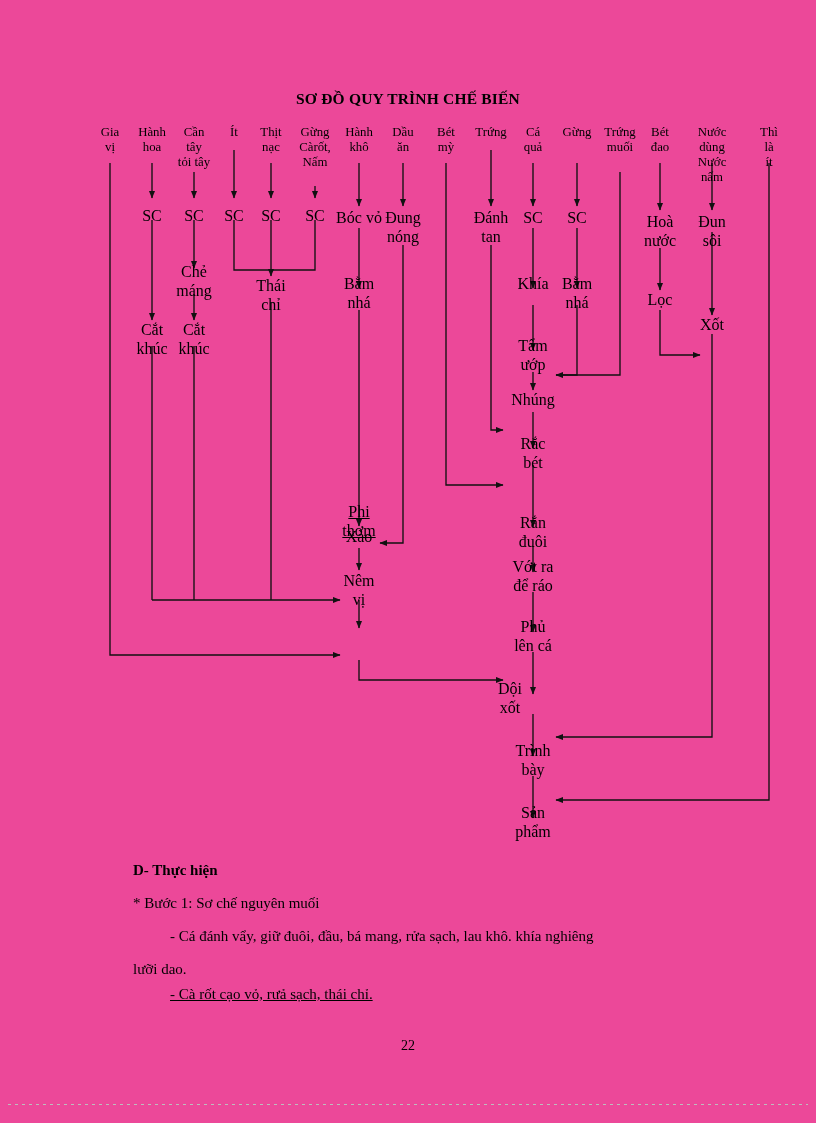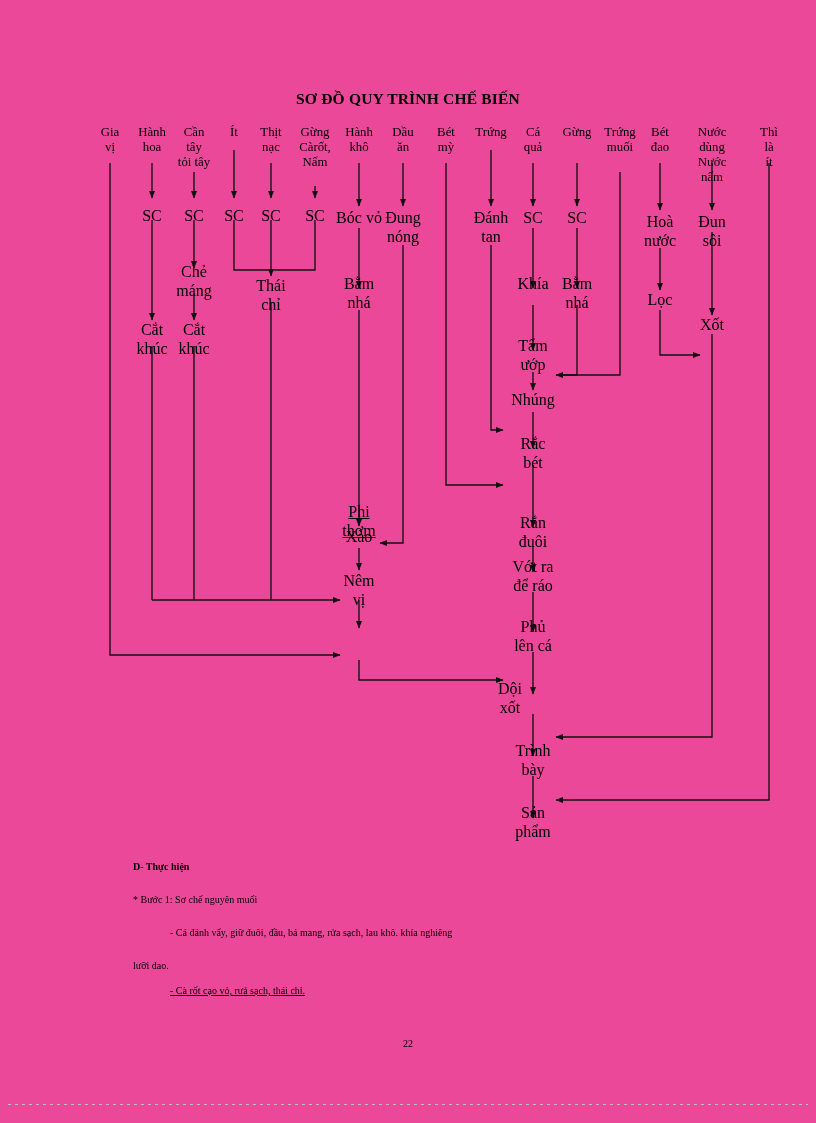--- a/index.html
+++ b/index.html
@@ -23,23 +23,23 @@
 
   
   .node{
     position:absolute;font-size:16px;line-height:1.18;
     text-align:center;white-space:pre-line;
     transform:translateX(-50%);
   }
   .node.hdr{font-size:12.8px;}
 
   
-  .body-txt{position:absolute;font-size:10px;line-height:1.35;}
+  .body-txt{position:absolute;font-size:15px;line-height:1.35;}
   .b-bold{font-weight:bold;}
-  .pageno{position:absolute;left:0;top:1038px;width:816px;text-align:center;font-size:10px;}
+  .pageno{position:absolute;left:0;top:1038px;width:816px;text-align:center;font-size:14px;}
 
   
   .scanline{position:absolute;left:8px;top:1104px;width:800px;height:1px;
     background:repeating-linear-gradient(90deg,#bdbdbd 0 3px,transparent 3px 7px);}
 </style>
 </head>
 <body>
 
 <div id="page">
 

